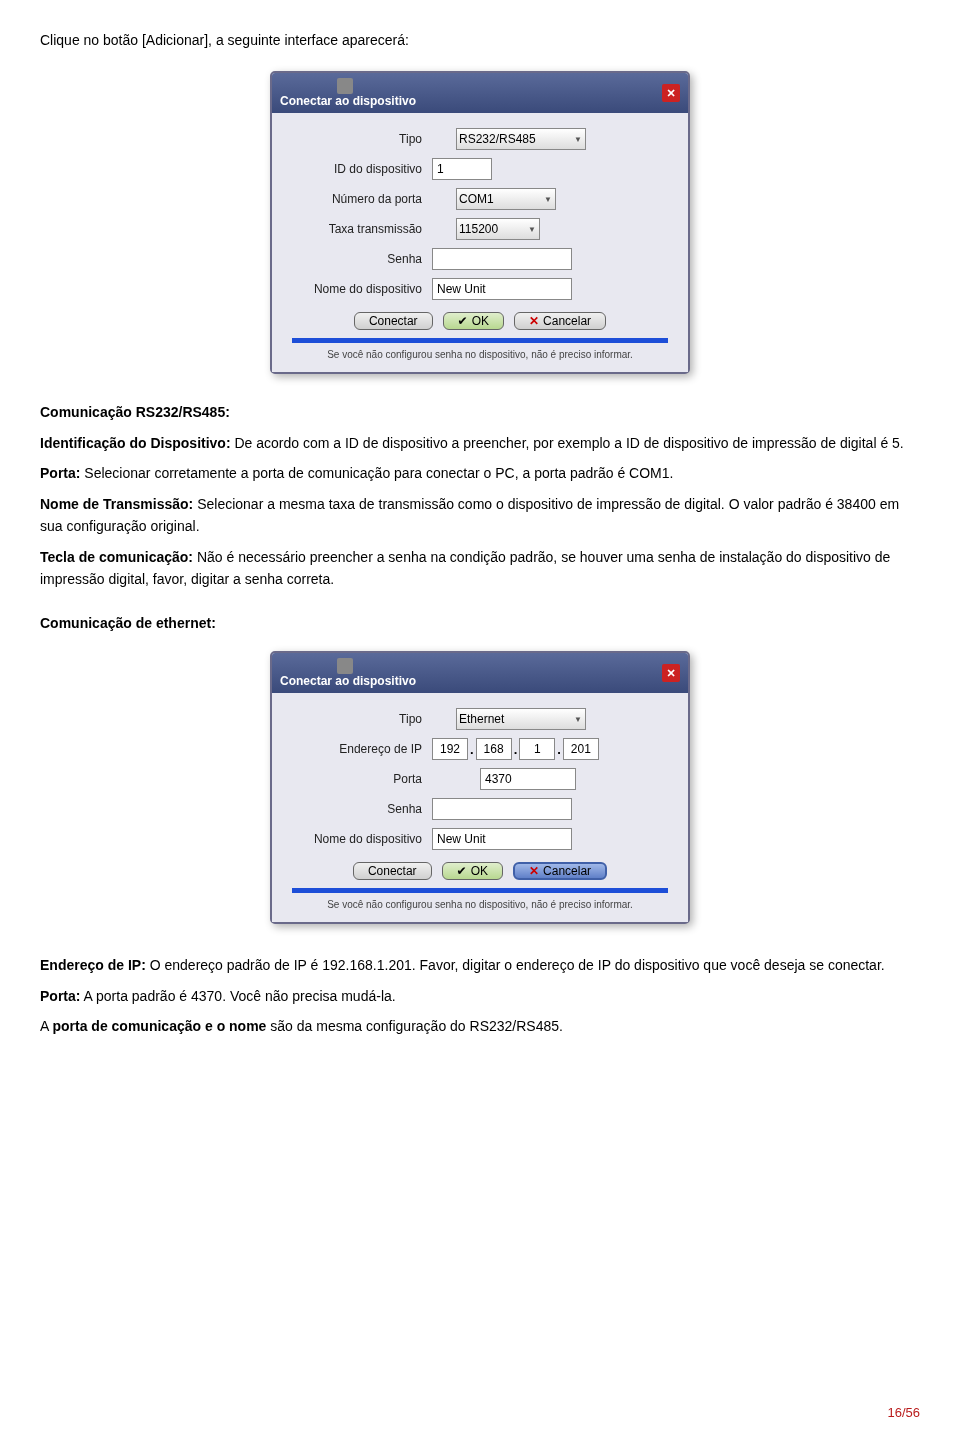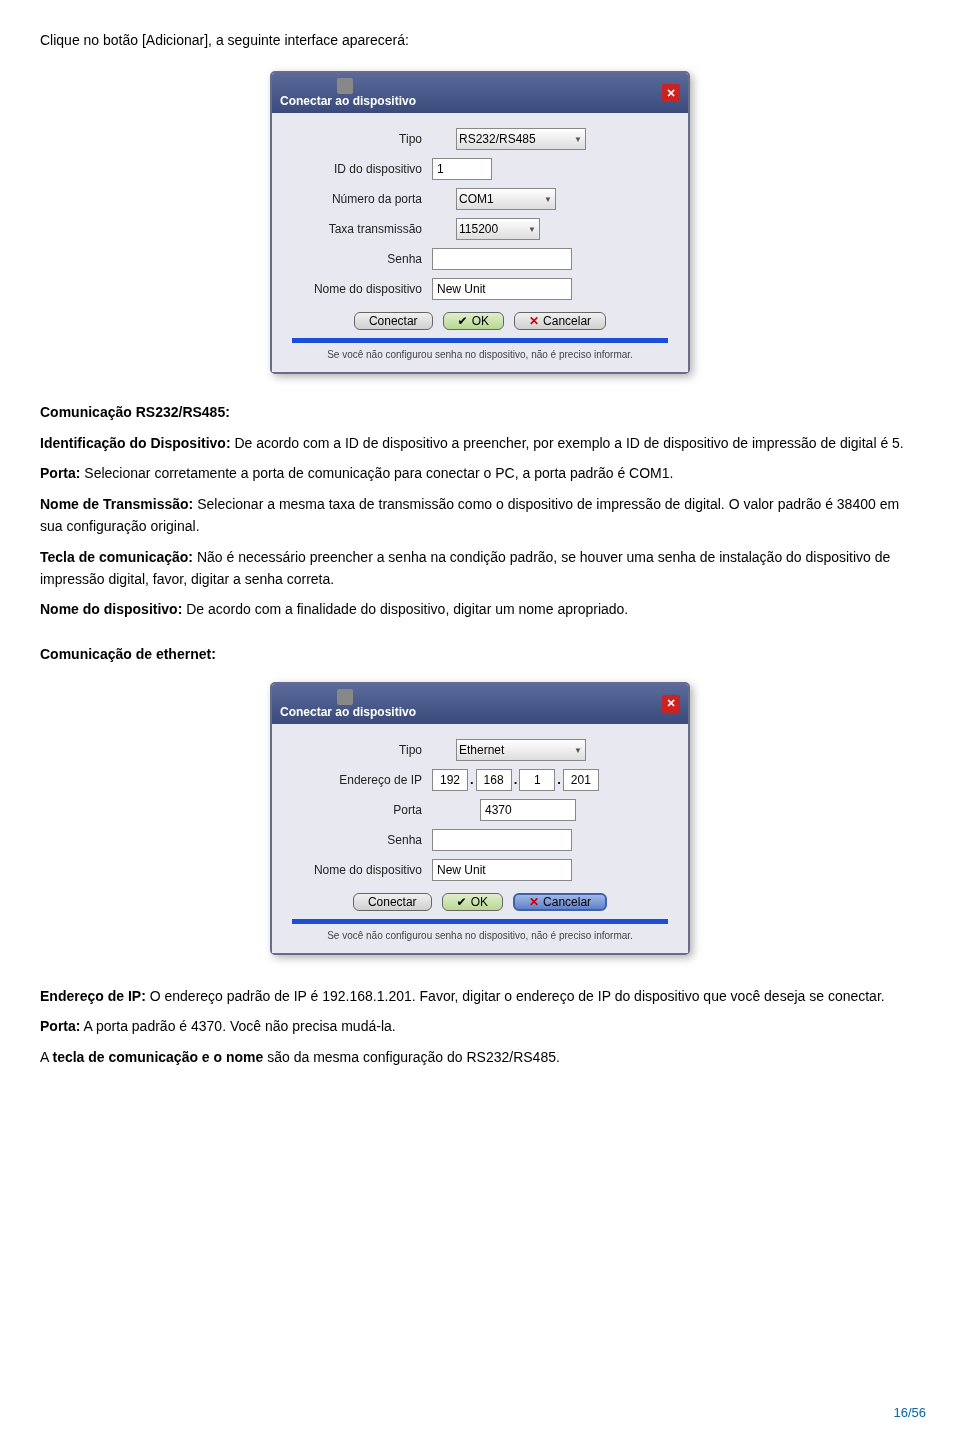--- a/index.html
+++ b/index.html
@@ -238,23 +238,23 @@
     }
 
     .ip-dot {
       font-size: 13px;
       font-weight: bold;
     }
 
     .page-number {
       position: fixed;
       bottom: 20px;
-      right: 34px;
+      right: 40px;
       font-size: 13px;
-      color: #0369a1;
+      color: #b91c1c;
     }
 
     .section-gap {
       margin-top: 25px;
     }
   </style>
 </head>
 <body>
 
 <p class="intro-text">Clique no botão [Adicionar], a seguinte interface aparecerá:</p>
@@ -352,23 +352,20 @@
   </p>
   <p class="body-text">
     <strong>Porta:</strong><span>  Selecionar corretamente a porta de comunicação para conectar o PC, a porta padrão é COM1.</span>
   </p>
   <p class="body-text">
     <strong>Nome de Transmissão:</strong><span> Selecionar a mesma taxa de transmissão como o dispositivo de impressão de digital. O valor padrão é 38400 em sua configuração original.</span>
   </p>
   <p class="body-text">
     <strong>Tecla de comunicação:</strong><span> Não é necessário preencher a senha na condição padrão, se houver uma senha de instalação do dispositivo de impressão digital, favor, digitar a senha correta.</span>
   </p>
-  <p class="body-text">
-    <strong>Nome do dispositivo:</strong><span>  De acordo com a finalidade do dispositivo, digitar um nome apropriado.</span>
-  </p>
 </div>
 
 <div class="section-gap">
   <p class="section-heading">Comunicação de ethernet:</p>
 </div>
 
 <div class="dialog-container">
   <div class="dialog-box">
     <div class="dialog-titlebar">
       <div class="dialog-titlebar-left">
@@ -444,17 +441,17 @@
 </div>
 
 <div class="section-gap">
   <p class="body-text">
     <strong>Endereço de IP:</strong><span>  O endereço padrão de IP é 192.168.1.201.  Favor, digitar o endereço de IP do dispositivo que você deseja se conectar.</span>
   </p>
   <p class="body-text">
     <strong>Porta:</strong><span> A porta padrão é 4370. Você não precisa mudá-la.</span>
   </p>
   <p class="body-text">
-    <span>A </span><strong>tecla de comunicação e o nome</strong><span> são da mesma configuração do RS232/RS485.</span>
+    <span>A </span><strong>porta de comunicação e o nome</strong><span> são da mesma configuração do RS232/RS485.</span>
   </p>
 </div>
 
 <div class="page-number">16/56</div>
 
 </body></html>

